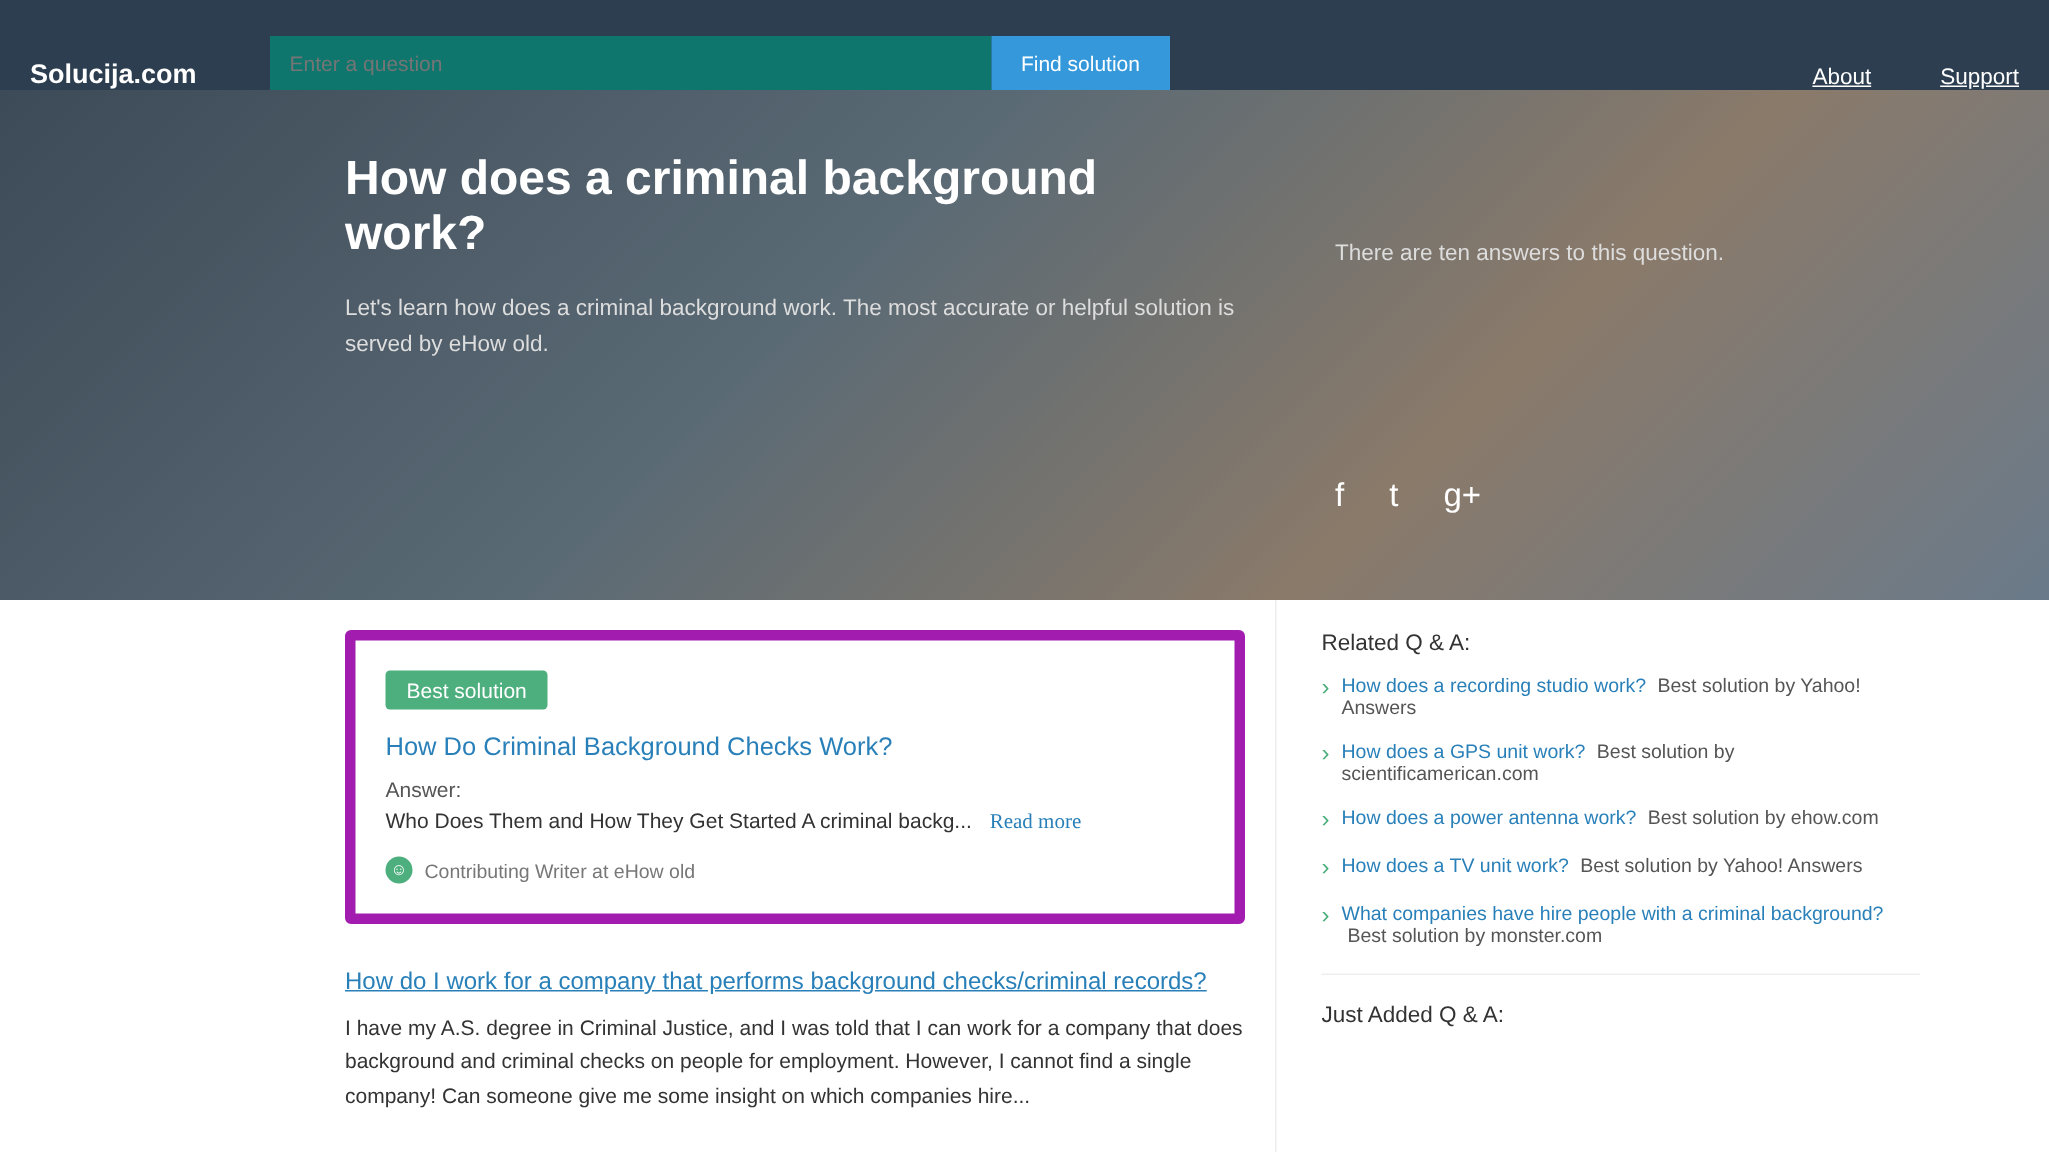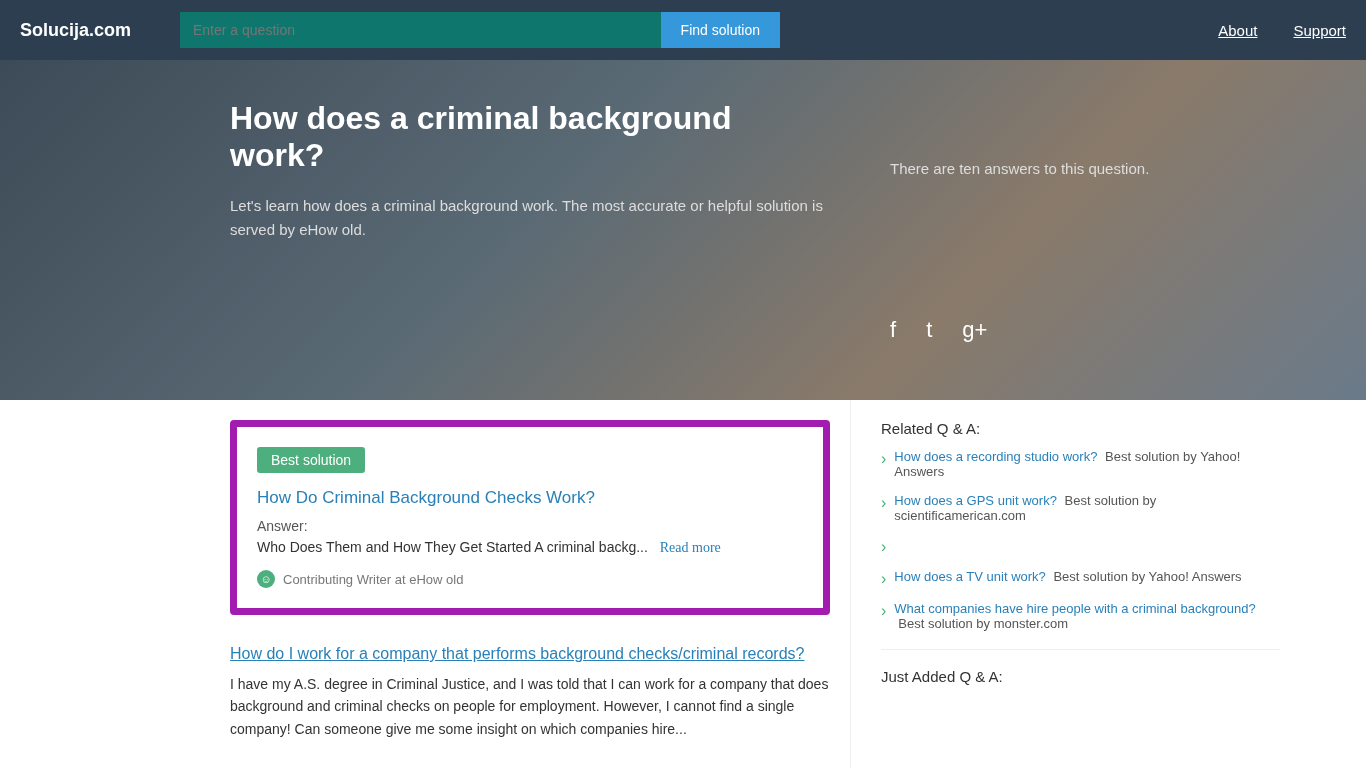--- a/index.html
+++ b/index.html
@@ -1,21 +1,21 @@
 <!DOCTYPE html>
 <html><head>
   <meta charset="utf-8">
   <style>
     * { margin: 0; padding: 0; box-sizing: border-box; }
     body { font-family: Arial, sans-serif; font-size: 14px; color: #333; background: #fff; }
 
     
     #header {
       display: flex;
-      align-items: center;
+      align-items: flex-end;
       background: #2c3e50;
       padding: 0 20px;
       height: 60px;
       position: relative;
     }
     #logo {
       color: #fff;
       font-size: 18px;
       font-weight: bold;
       margin-right: 20px;
@@ -39,21 +39,21 @@
       color: #fff;
       border: none;
       padding: 10px 20px;
       font-size: 14px;
       cursor: pointer;
       white-space: nowrap;
     }
     #nav-links {
       margin-left: auto;
       display: flex;
-      gap: 36px;
+      gap: 46px;
     }
     #nav-links a {
       color: #fff;
       text-decoration: underline;
       font-size: 15px;
     }
 
     
     #hero {
       background: linear-gradient(135deg, #3d4a57 0%, #5a6a75 40%, #8a7a6a 70%, #6a7a8a 100%);
@@ -299,20 +299,24 @@
     <div class="related-item">
       <span class="related-bullet">›</span>
       <span>
         <a href="#">How does a GPS unit work?</a>
         <span class="best-by">Best solution by scientificamerican.com</span>
       </span>
     </div>
 
     <div class="related-item">
       <span class="related-bullet">›</span>
+      <span>
+        <a href="#">How does a power antenna work?</a>
+        <span class="best-by">Best solution by ehow.com</span>
+      </span>
     </div>
 
     <div class="related-item">
       <span class="related-bullet">›</span>
       <span>
         <a href="#">How does a TV unit work?</a>
         <span class="best-by">Best solution by Yahoo! Answers</span>
       </span>
     </div>
 

